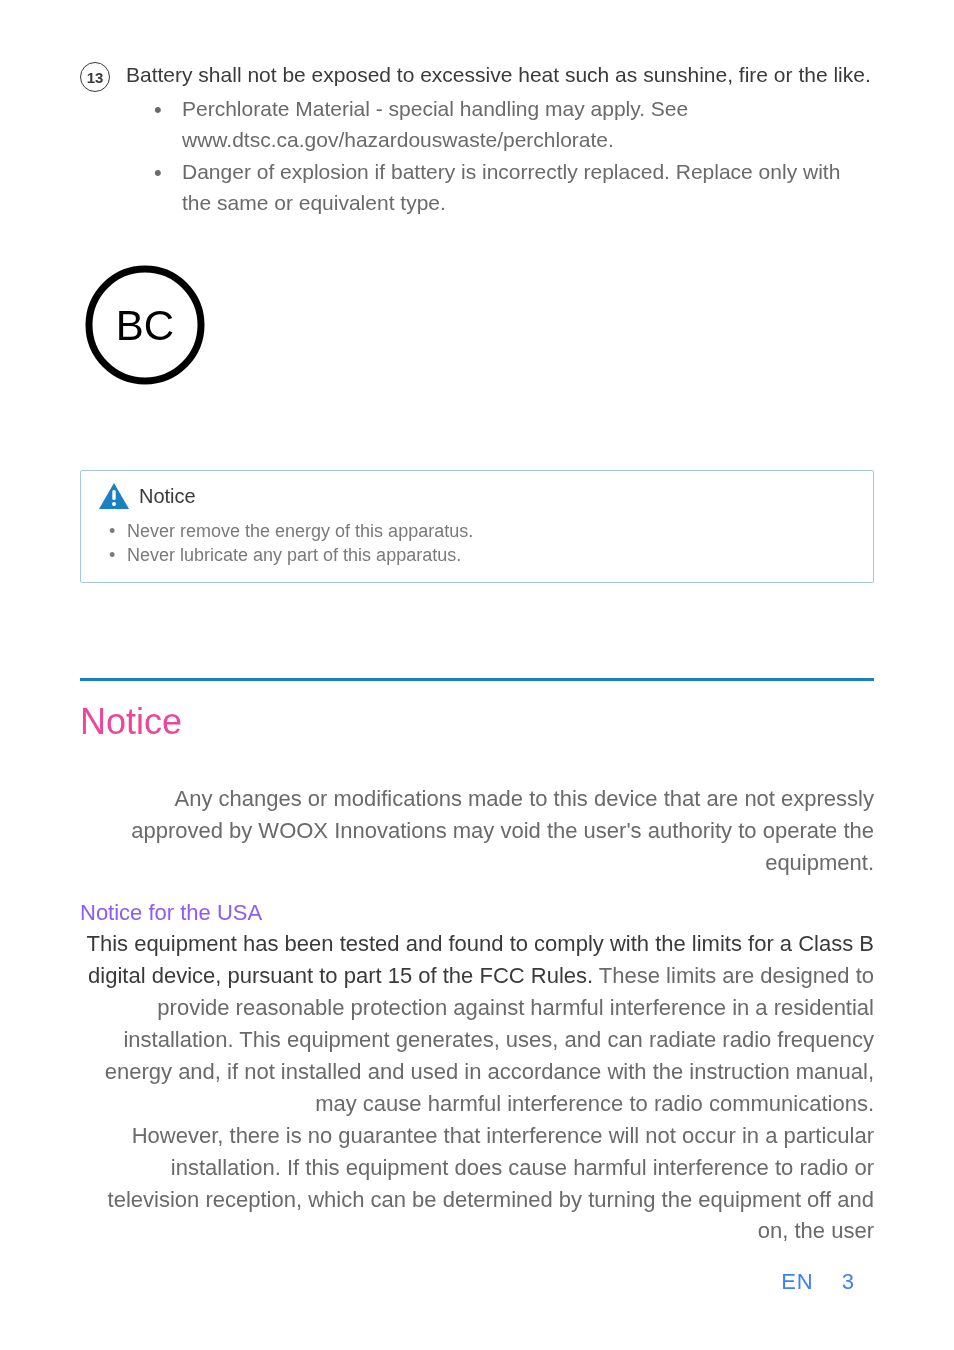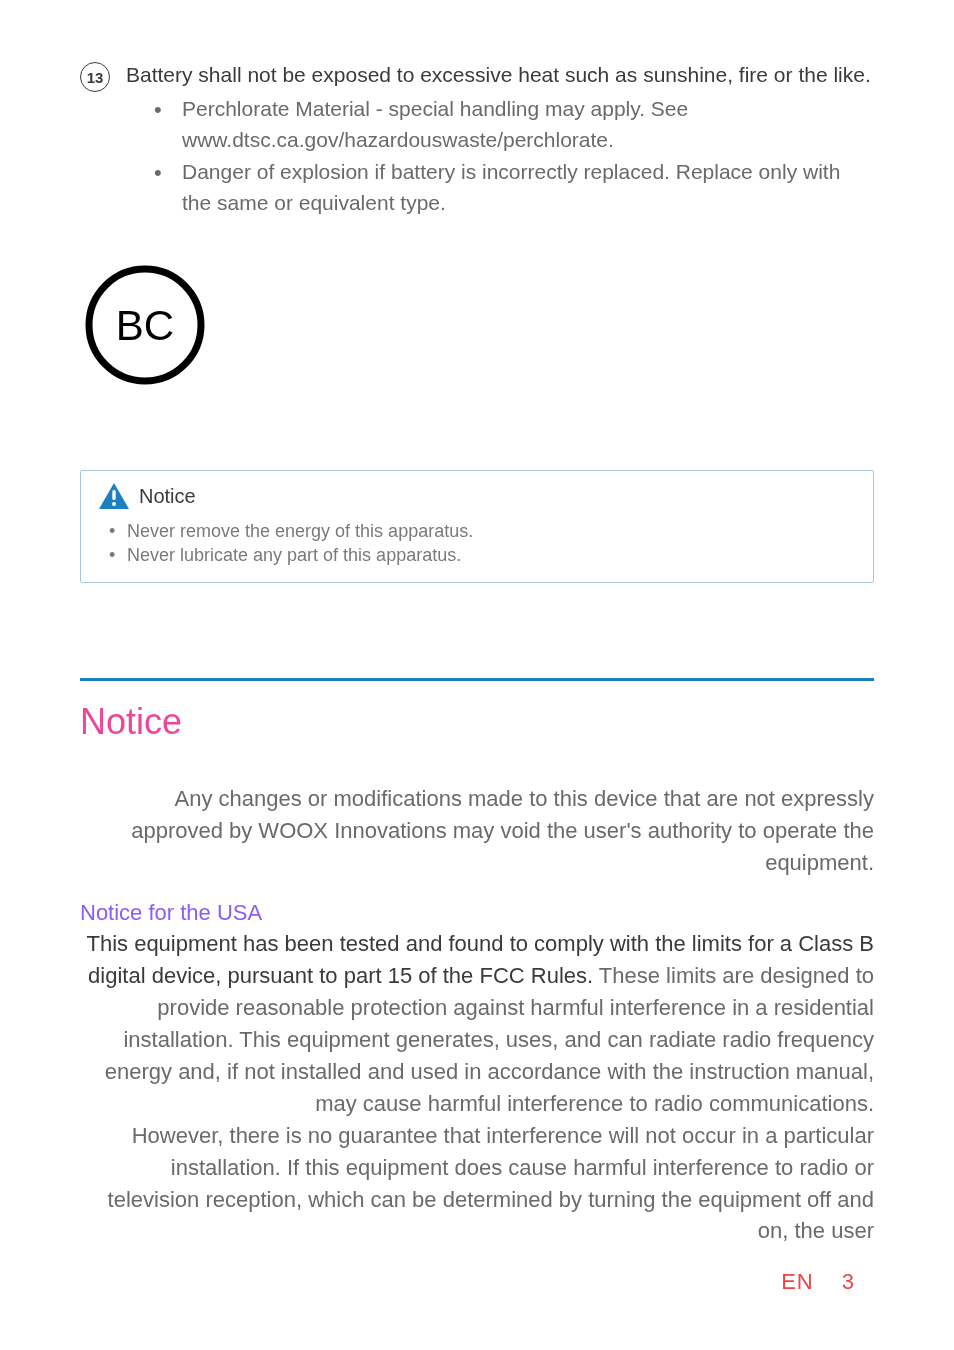--- a/index.html
+++ b/index.html
@@ -140,21 +140,21 @@
     color: #8b5cf6;
     margin-top: 22px;
     margin-bottom: 2px;
     font-weight: 400;
   }
   .footer {
     position: absolute;
     bottom: 55px;
     right: 100px;
     font-size: 22px;
-    color: #ef4444;
+    color: #3b82f6;
     display: flex;
     align-items: baseline;
     gap: 28px;
   }
   .footer .lang {
     letter-spacing: 1px;
   }
 </style>
 </head>
 <body>

